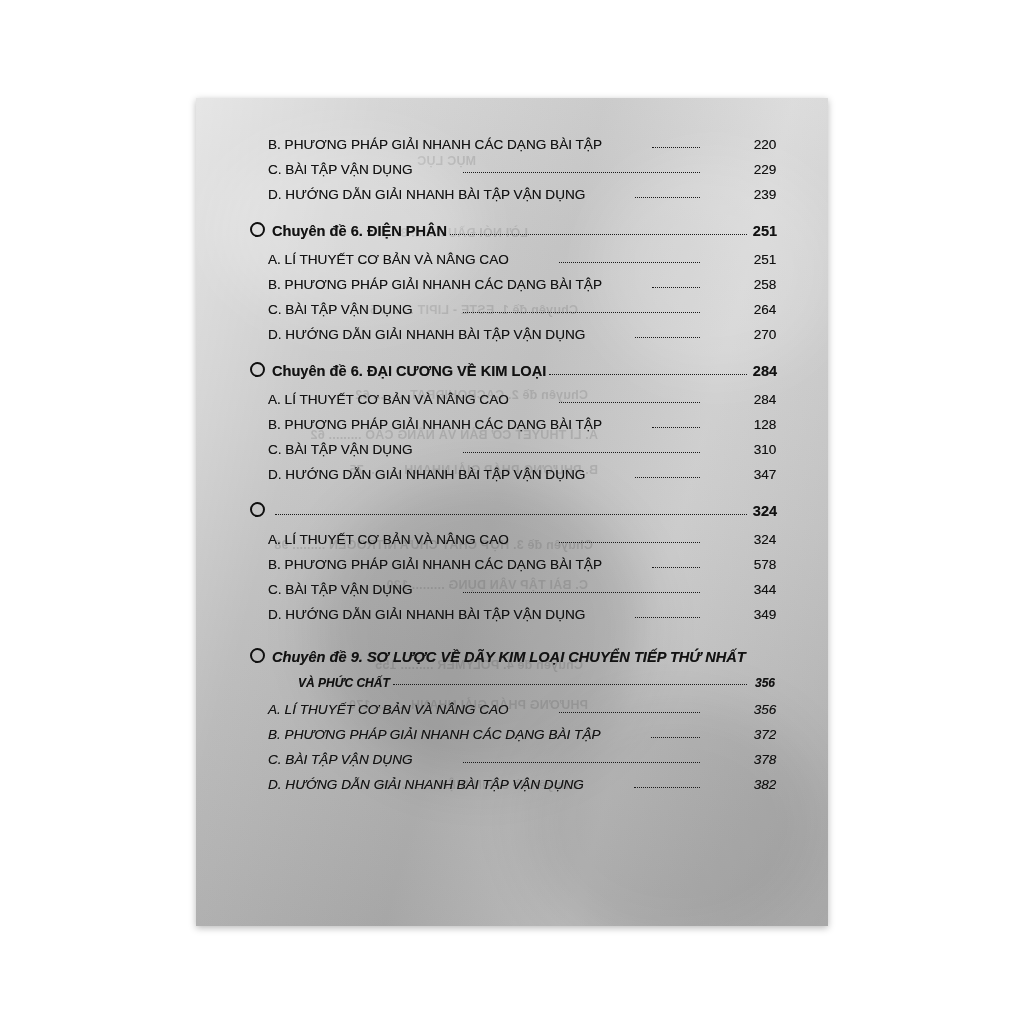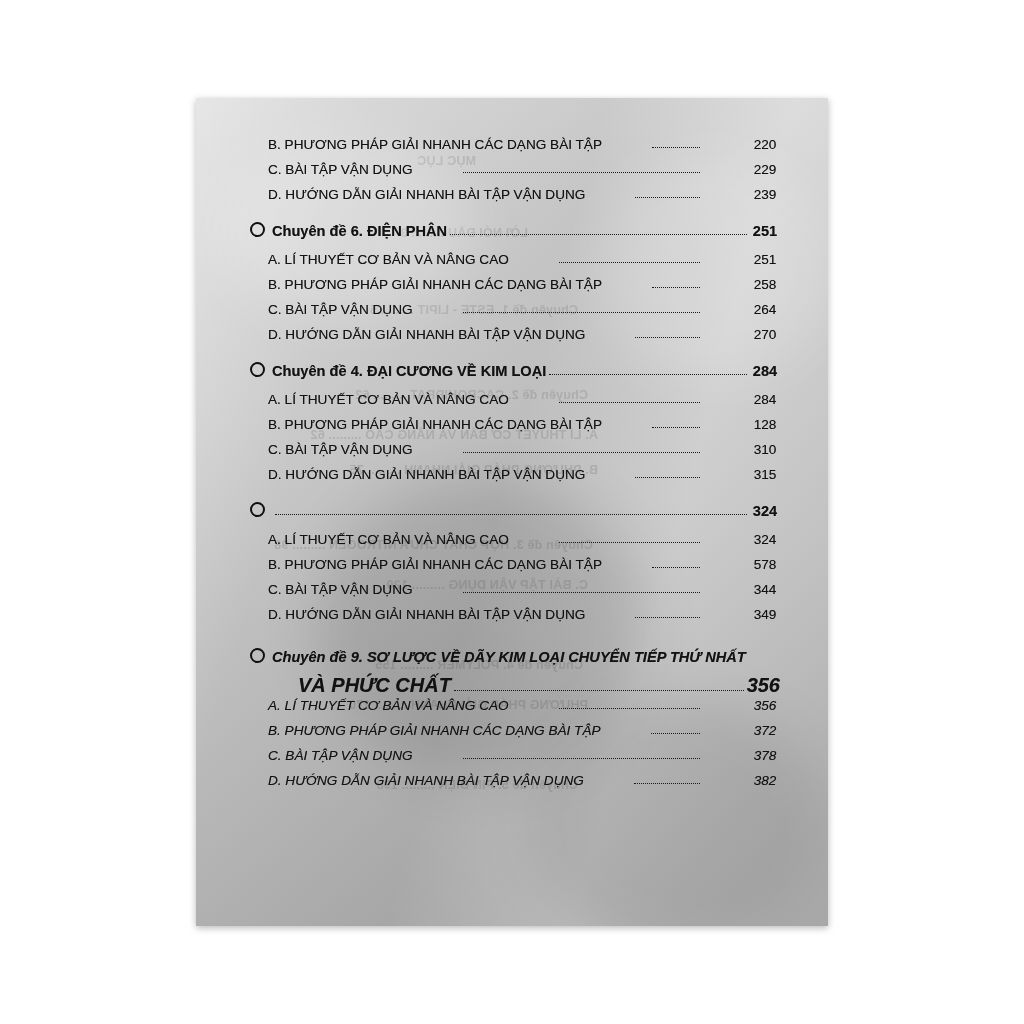--- a/index.html
+++ b/index.html
@@ -108,23 +108,23 @@
     border: 2.2px solid #101010;
     border-radius: 50%;
     margin-right: 7px;
     margin-bottom: 2px;
     background: transparent;
   }
 
   
   .row.cont {
     font-weight: bold;
-    font-size: 20px;
+    font-size: 12px;
     margin-top: -4px;
-    margin-bottom: 4px;
+    margin-bottom: 14px;
     padding-left: 48px;
   }
 
   .sub { padding-left: 18px; gap: 47px; }
 
   
   #toc { text-shadow: 0 0 0.5px rgba(0,0,0,0.45); }
 </style>
 </head>
 <body>
@@ -197,21 +197,21 @@
         <div class="row sub">
           <span class="txt">D. HƯỚNG DẪN GIẢI NHANH BÀI TẬP VẬN DỤNG</span>
           <span class="dots"></span>
           <span class="pg">270</span>
         </div>
       </div>
 
       <div class="group">
         <div class="row head">
           <span class="bullet"></span>
-          <span class="txt">Chuyên đề 4. ĐẠI CƯƠNG VỀ KIM LOẠI</span>
+          <span class="txt">Chuyên đề 6. ĐẠI CƯƠNG VỀ KIM LOẠI</span>
           <span class="dots"></span>
           <span class="pg">284</span>
         </div>
         <div class="row sub">
           <span class="txt">A. LÍ THUYẾT CƠ BẢN VÀ NÂNG CAO</span>
           <span class="dots"></span>
           <span class="pg">284</span>
         </div>
         <div class="row sub">
           <span class="txt">B. PHƯƠNG PHÁP GIẢI NHANH CÁC DẠNG BÀI TẬP</span>
@@ -219,21 +219,21 @@
           <span class="pg">128</span>
         </div>
         <div class="row sub">
           <span class="txt">C. BÀI TẬP VẬN DỤNG</span>
           <span class="dots"></span>
           <span class="pg">310</span>
         </div>
         <div class="row sub">
           <span class="txt">D. HƯỚNG DẪN GIẢI NHANH BÀI TẬP VẬN DỤNG</span>
           <span class="dots"></span>
-          <span class="pg">315</span>
+          <span class="pg">347</span>
         </div>
       </div>
 
       <div class="group">
         <div class="row head">
           <span class="bullet"></span>
           <span class="dots"></span>
           <span class="pg">324</span>
         </div>
         <div class="row sub">

